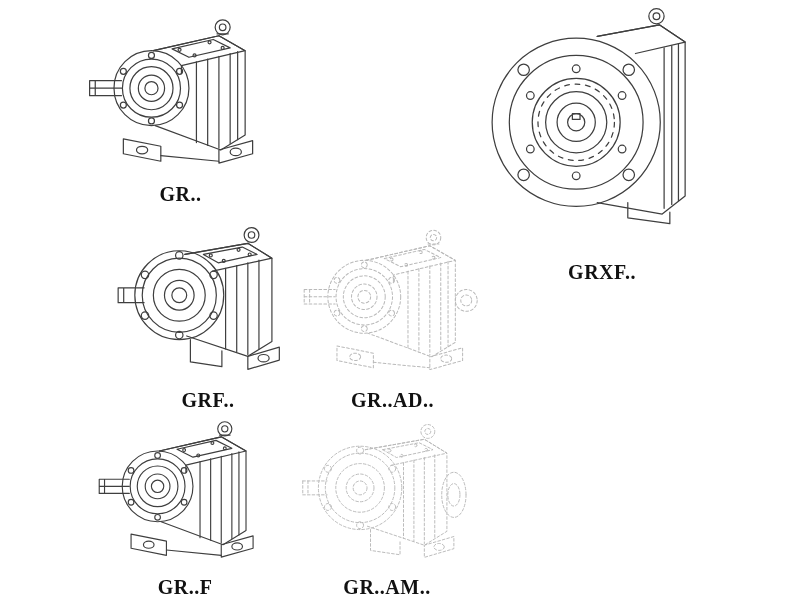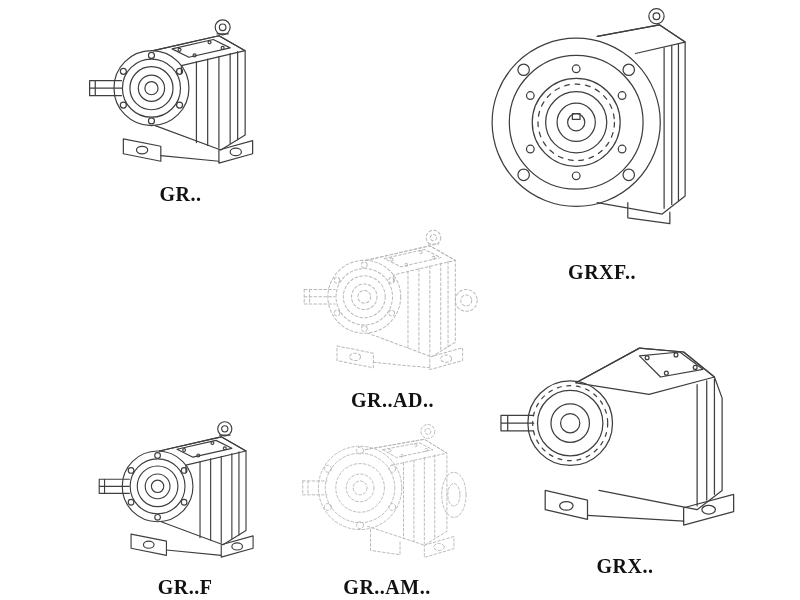--- a/index.html
+++ b/index.html
@@ -203,20 +203,26 @@
   </figure>
 
 
   <figure class="cell" style="left:480px; top:0px; width:244px;">
     <svg class="drawing" width="244" height="258" viewBox="0 0 250 270">
       <use href="#sym-grxf-front"></use>
     </svg>
     <figcaption class="caption large">GRXF..</figcaption>
   </figure>
 
+  <figure class="cell" style="left:108px; top:210px; width:200px;">
+    <svg class="drawing" width="200" height="176" viewBox="0 0 210 190">
+      <use href="#sym-r-flange-iso"></use>
+    </svg>
+    <figcaption class="caption">GRF..</figcaption>
+  </figure>
 
   <figure class="cell ghost" style="left:295px; top:213px; width:195px;">
     <svg class="drawing" width="195" height="173" viewBox="0 0 210 190">
       <use href="#sym-r-iso"></use>
       <circle cx="186" cy="96" r="12"></circle>
       <circle cx="186" cy="96" r="6"></circle>
     </svg>
     <figcaption class="caption" style="color:#111111;">GR..AD..</figcaption>
   </figure>
 
@@ -229,20 +235,14 @@
 
   <figure class="cell ghost" style="left:292px; top:408px; width:190px;">
     <svg class="drawing" width="190" height="165" viewBox="0 0 210 190">
       <use href="#sym-r-flange-iso"></use>
       <ellipse cx="182" cy="100" rx="14" ry="26"></ellipse>
       <ellipse cx="182" cy="100" rx="7" ry="13"></ellipse>
     </svg>
     <figcaption class="caption" style="color:#111111;">GR..AM..</figcaption>
   </figure>
 
-  <figure class="cell" style="left:490px; top:302px; width:270px;">
-    <svg class="drawing" width="270" height="250" viewBox="0 0 270 260">
-      <use href="#sym-grx-iso"></use>
-    </svg>
-    <figcaption class="caption large">GRX..</figcaption>
-  </figure>
 
 </div>
 
 </body></html>

